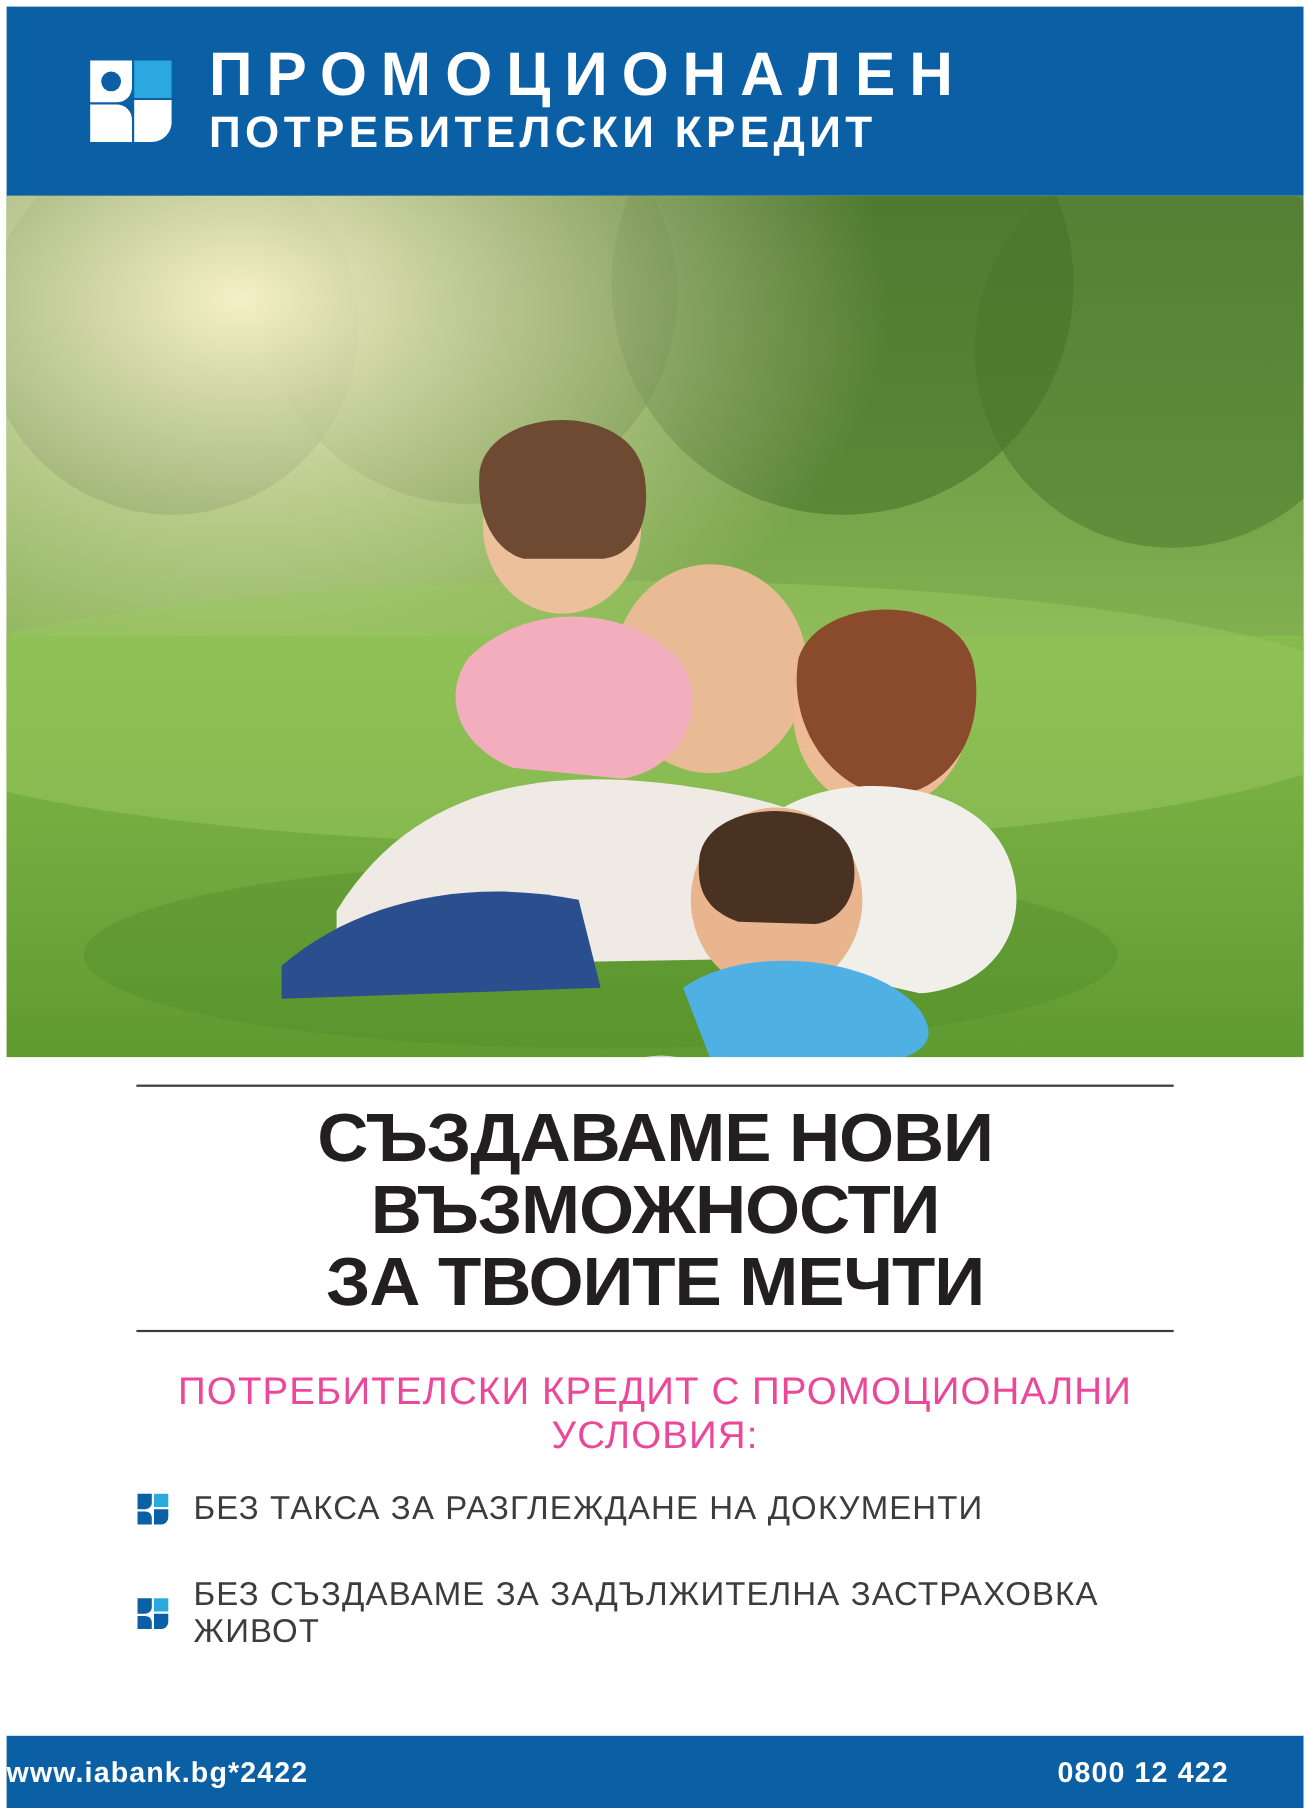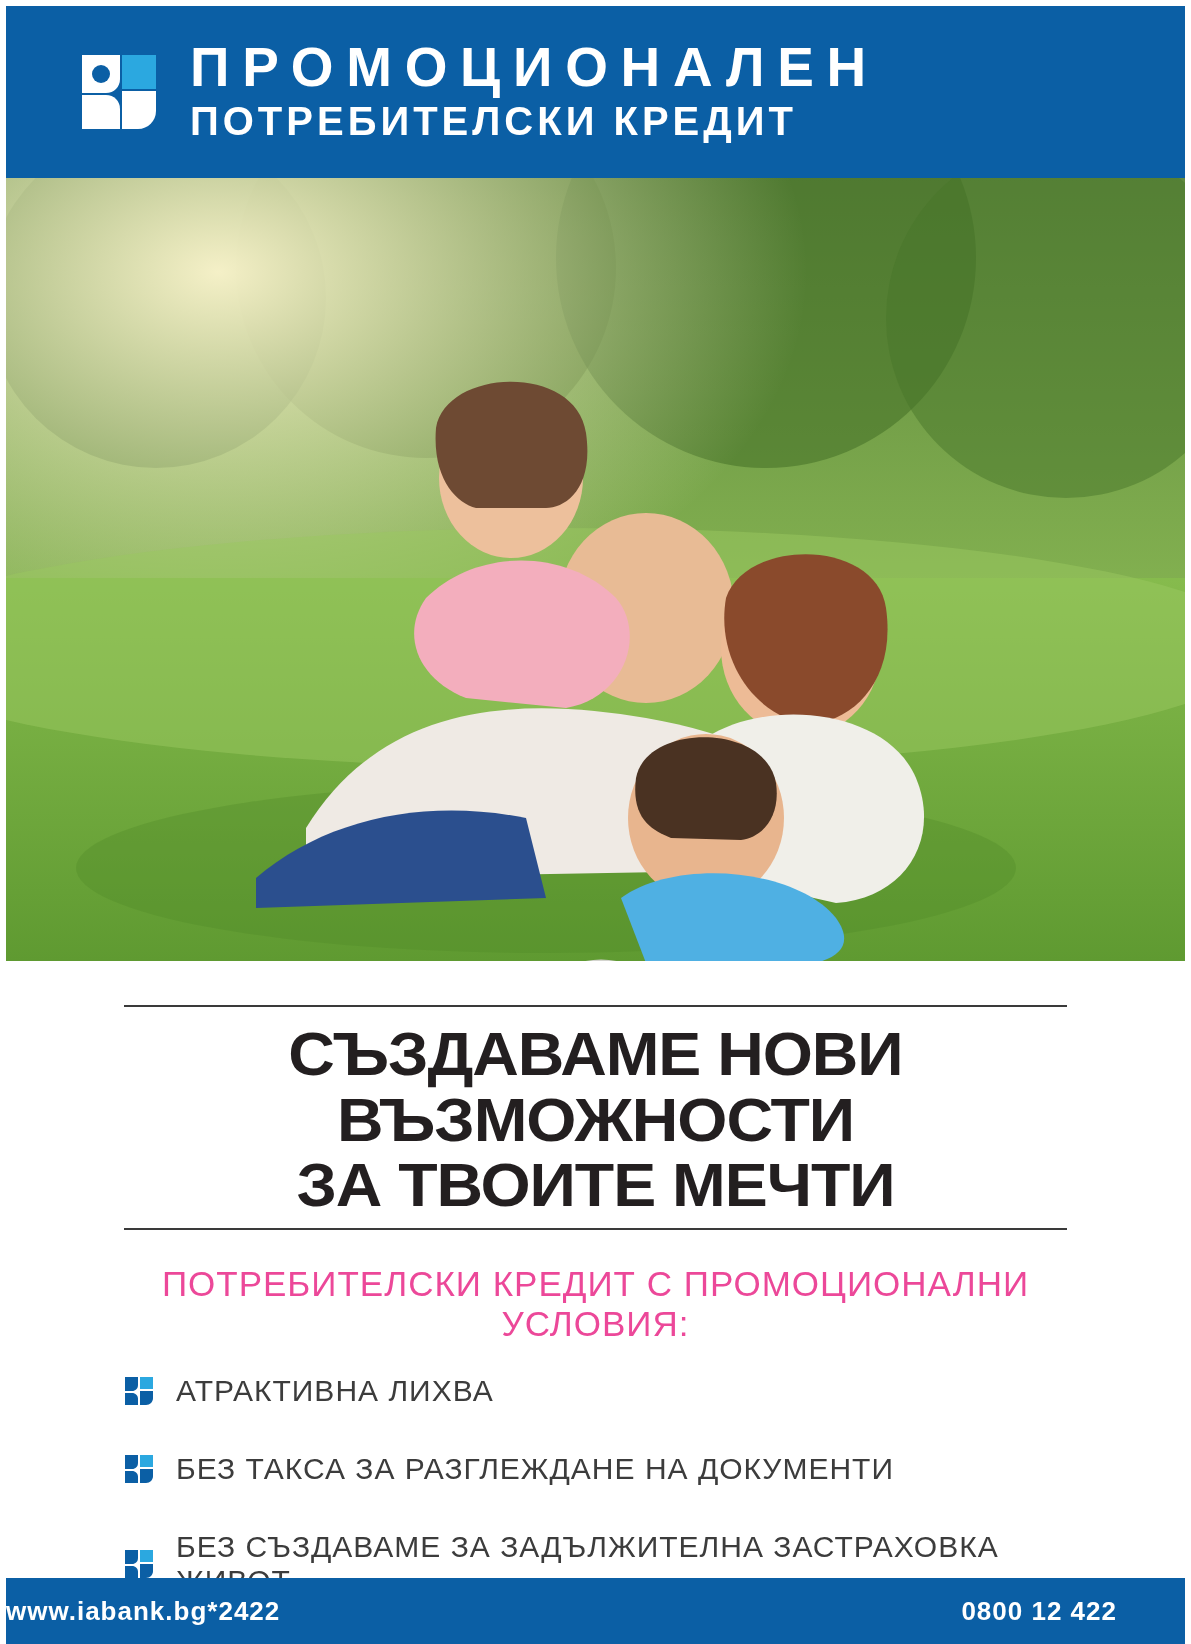--- a/index.html
+++ b/index.html
@@ -75,21 +75,21 @@
   .photo {
     position: relative;
     height: 783px;
     overflow: hidden;
     background: #6fa02b;
   }
   .photo svg { display: block; width: 100%; height: 100%; }
 
   
   .content {
-    padding: 44px 118px 0 118px;
+    padding: 25px 118px 0 118px;
     box-sizing: border-box;
   }
   .rule {
     height: 2px;
     background: #3a3a3a;
     width: 100%;
   }
   .headline {
     text-align: center;
     color: #231f20;
@@ -239,31 +239,20 @@
       <span>СЪЗДАВАМЕ НОВИ ВЪЗМОЖНОСТИ</span>
       <span class="l2">ЗА ТВОИТЕ МЕЧТИ</span>
     </div>
 
     <div class="rule"></div>
 
     <div class="subhead">ПОТРЕБИТЕЛСКИ КРЕДИТ С ПРОМОЦИОНАЛНИ УСЛОВИЯ:</div>
 
     <div class="bullets">
 
-      <div class="bullet">
-        <span class="bullet-icon">
-          <svg width="30" height="30" viewBox="0 0 30 30">
-            <path d="M1,1 L14,1 L14,9 C14,12.5 11.5,15 8,15 L1,15 Z" fill="#0b5fa5"></path>
-            <rect x="16" y="1" width="13" height="12" fill="#2ba8e0"></rect>
-            <path d="M1,17 L8,17 C11.5,17 14,19.5 14,23 L14,29 L1,29 Z" fill="#0b5fa5"></path>
-            <path d="M16,15 L29,15 L29,22 C29,26 26,29 22,29 L16,29 Z" fill="#0b5fa5"></path>
-          </svg>
-        </span>
-        <span class="bullet-text">АТРАКТИВНА ЛИХВА</span>
-      </div>
 
       <div class="bullet">
         <span class="bullet-icon">
           <svg width="30" height="30" viewBox="0 0 30 30">
             <path d="M1,1 L14,1 L14,9 C14,12.5 11.5,15 8,15 L1,15 Z" fill="#0b5fa5"></path>
             <rect x="16" y="1" width="13" height="12" fill="#2ba8e0"></rect>
             <path d="M1,17 L8,17 C11.5,17 14,19.5 14,23 L14,29 L1,29 Z" fill="#0b5fa5"></path>
             <path d="M16,15 L29,15 L29,22 C29,26 26,29 22,29 L16,29 Z" fill="#0b5fa5"></path>
           </svg>
         </span>

